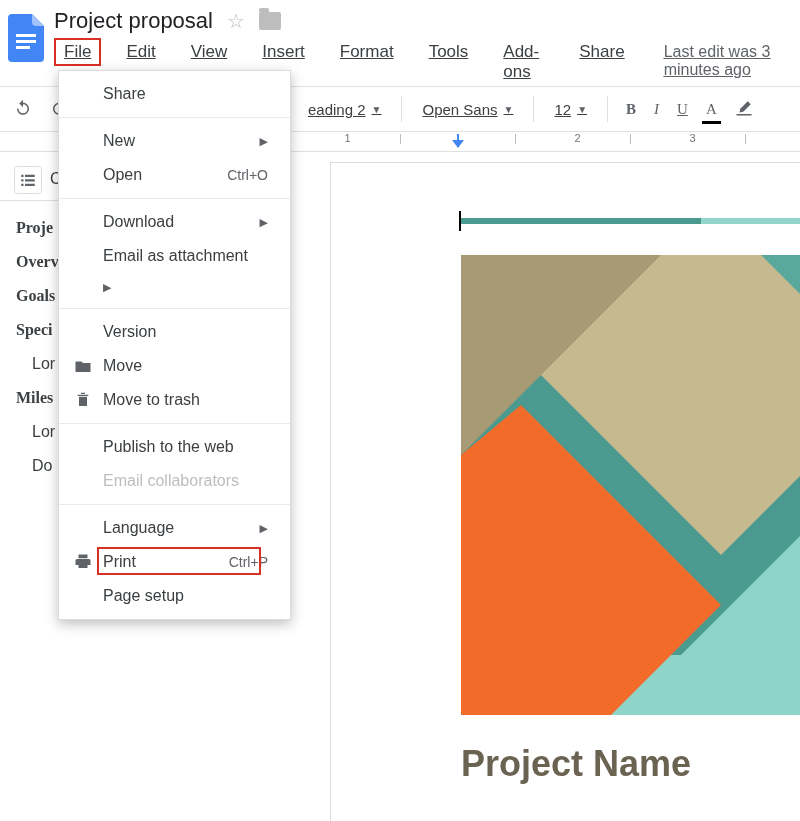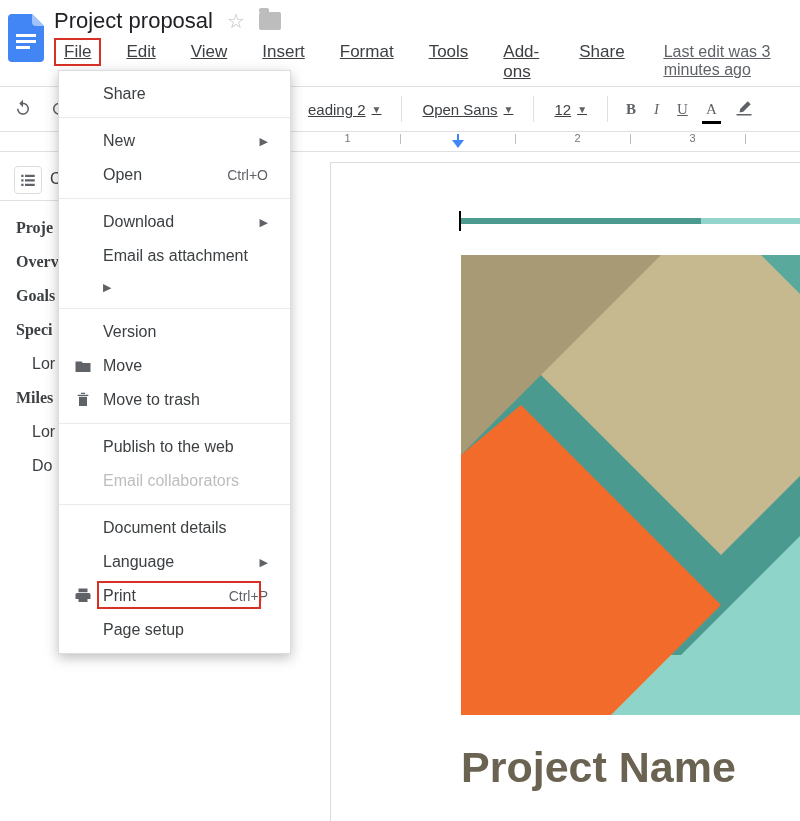--- a/index.html
+++ b/index.html
@@ -36,21 +36,21 @@
   .sidebar .sec { padding:8px 16px; color:#3c4043; }
   .sidebar .sec.bold { font-weight:bold; }
   .sidebar .sec.sub { padding-left:32px; }
   .doc-area { position:absolute; left:330px; top:10px; right:0; }
   .page { position:relative; width:600px; background:#fff; border:1px solid #dadce0; padding: 55px 0 0 0; height: 900px; }
   .page-top-bar { position:absolute; left:130px; top:55px; height:6px; width:500px; display:flex;}
   .bar-seg1 { width:240px; background:#4a9a8f;}
   .bar-seg2 { width:150px; background:#94d5cb;}
   .cursor { position:absolute; left:128px; top:48px; width:2px; height:20px; background:#000;}
   .abstract-art { position:absolute; left:130px; top:92px; width:500px; height:460px; overflow:hidden; }
-  .proj-name { position:absolute; left:130px; top:580px; font-size:43px; font-weight:bold; color:#6b6352; font-family: Arial, sans-serif;}
+  .proj-name { position:absolute; left:130px; top:580px; font-size:36px; font-weight:bold; color:#6b6352; font-family: Arial, sans-serif;}
   
   .file-menu { position:absolute; left:58px; top:70px; width:233px; background:#fff; border:1px solid #dadce0; box-shadow: 0 4px 12px rgba(0,0,0,0.25); z-index:50; padding: 6px 0; font-size:16px; color:#3c4043;}
   .file-menu .row { display:flex; align-items:center; padding: 8px 22px 8px 14px; gap:10px; cursor:pointer; position:relative;}
   .file-menu .row .lbl { flex:1; }
   .file-menu .row .shortcut { color:#5f6368; font-size:14px;}
   .file-menu .row .sub-arrow { color:#5f6368; font-size:11px; }
   .file-menu .row.disabled { color:#bdbdbd; }
   .file-menu hr { border:none; border-top:1px solid #e8eaed; margin:6px 0;}
   .file-menu .icon-slot { width:20px; display:flex; align-items:center; justify-content:center; color:#5f6368;}
   .file-menu .no-icon { width:20px; }
@@ -242,24 +242,20 @@
       <span class="no-icon"></span>
       <span class="lbl">Publish to the web</span>
     </div>
   <div class="row disabled">
       <span class="no-icon"></span>
       <span class="lbl">Email collaborators</span>
     </div>
   <hr>
   <div class="row">
       <span class="no-icon"></span>
-      <span class="lbl">Document details</span>
-    </div>
-  <div class="row">
-      <span class="no-icon"></span>
       <span class="lbl">Language</span>
       <span class="sub-arrow">▶</span>
     </div>
   <div class="row print-row-container">
     <span class="icon-slot">
         <svg width="18" height="18" viewBox="0 0 24 24">
           <path fill="#5f6368" d="M6 2h12v5H6zM4 8h16a2 2 0 0 1 2 2v6h-4v4H6v-4H2v-6a2 2 0 0 1 2-2zm4 8h8v4H8z"></path>
         </svg>
       </span>
     <span class="lbl">Print</span>

